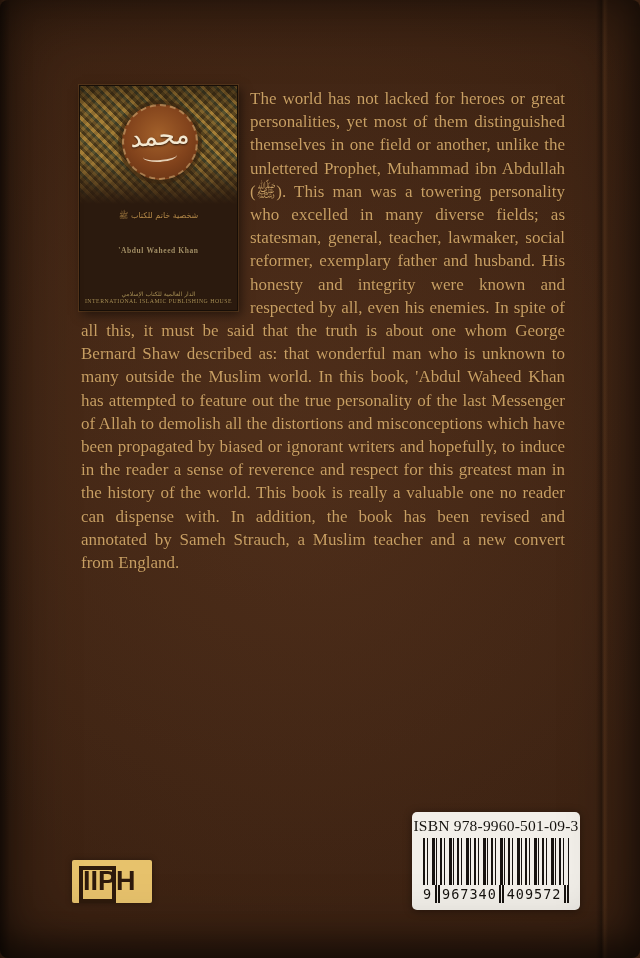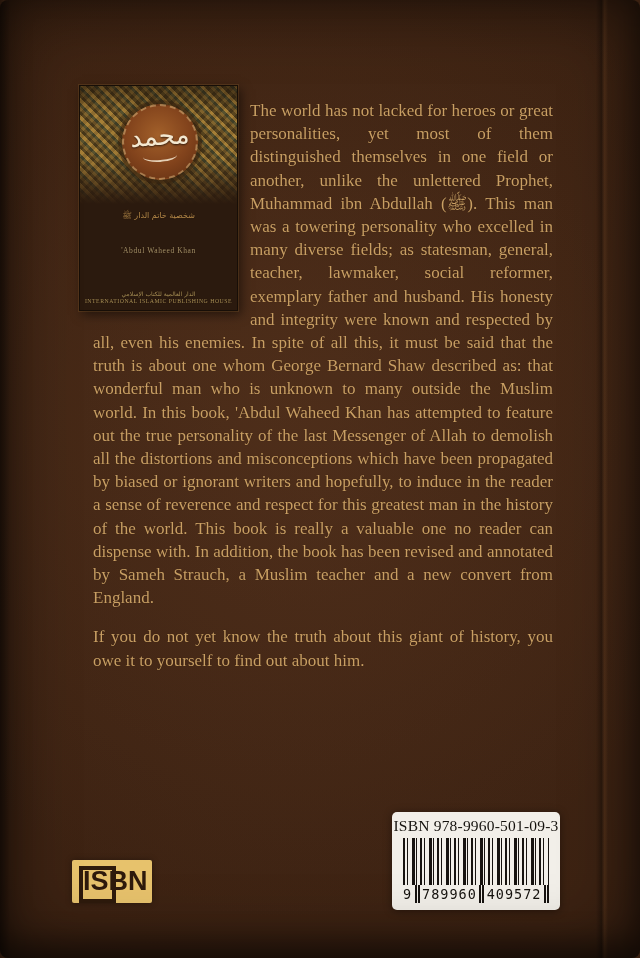--- a/index.html
+++ b/index.html
@@ -13,21 +13,21 @@
   .vignette{position:absolute;inset:0;pointer-events:none;border-radius:8px;
     box-shadow:inset 0 0 70px rgba(0,0,0,.6), inset 0 -14px 30px rgba(0,0,0,.45);}
   .crease-right{position:absolute;top:0;bottom:0;right:32px;width:12px;pointer-events:none;
     background:linear-gradient(90deg, rgba(0,0,0,0), rgba(0,0,0,.30) 45%, rgba(150,95,48,.18) 72%, rgba(0,0,0,0));}
   .crease-left{position:absolute;top:0;bottom:0;left:0;width:10px;pointer-events:none;
     background:linear-gradient(90deg, rgba(0,0,0,.35), rgba(0,0,0,0));}
 
   
   .blurb-area{position:absolute;left:77px;top:83px;width:492px;color:#c99f63;
     font-size:17px;line-height:23.2px;text-align:justify;text-shadow:0 0 1px rgba(0,0,0,.35);}
-  .blurb-area p{margin:16px;}
+  .blurb-area p{margin:4px;}
   .blurb-area p + p{margin-top:2px;}
 
   .thumb{float:left;width:157px;height:224px;margin:2px 12px 6px 2px;position:relative;
     background:#2b1a0e;border:1px solid rgba(0,0,0,.45);
     box-shadow:0 0 0 1px rgba(160,115,55,.22), 3px 4px 10px rgba(0,0,0,.5);}
   .thumb-pattern{position:absolute;left:0;top:0;right:0;height:118px;overflow:hidden;
     background:
       repeating-linear-gradient(45deg, rgba(198,152,62,.50) 0 3px, rgba(58,46,20,.55) 3px 6px, rgba(125,98,42,.45) 6px 9px, rgba(44,62,46,.50) 9px 12px),
       repeating-linear-gradient(-45deg, rgba(172,132,56,.38) 0 4px, rgba(48,34,16,.42) 4px 8px),
       #6d532a;}
@@ -41,34 +41,34 @@
     display:flex;flex-direction:column;align-items:center;justify-content:center;}
   .callig{font-family:"DejaVu Sans", sans-serif;font-size:26px;line-height:26px;color:#f4e8d0;
     text-shadow:0 1px 2px rgba(0,0,0,.6);transform:rotate(-4deg);}
   .callig-flourish{width:34px;height:10px;border-bottom:2px solid rgba(244,232,208,.85);
     border-radius:0 0 60% 60%;margin-top:1px;transform:rotate(-4deg);}
   .thumb-text{position:absolute;left:0;right:0;top:114px;bottom:0;z-index:3;text-align:center;}
   .series-label{font-size:7.5px;letter-spacing:1.6px;color:#c9a05e;margin-top:4px;}
   .thumb-title{font-size:15.5px;font-weight:bold;letter-spacing:1.4px;color:#c08d4a;line-height:16px;margin-top:3px;
     text-shadow:0 1px 1px rgba(0,0,0,.5);}
   .arabic-title{font-family:"DejaVu Sans", sans-serif;font-size:8px;color:#b68948;margin-top:4px;}
-  .author{font-size:7.5px;letter-spacing:.6px;color:#a59066;margin-top:12px;}
+  .author{font-size:7.5px;letter-spacing:.6px;color:#a59066;margin-top:12px;font-weight:bold;}
   .thumb-publisher{position:absolute;left:0;right:0;bottom:5px;}
   .publisher-arabic{font-family:"DejaVu Sans", sans-serif;font-size:6px;color:#a98f55;line-height:7px;}
   .publisher-name{font-size:5.8px;letter-spacing:.5px;color:#a98f55;line-height:8px;}
 
   
   .iiph{position:absolute;left:72px;top:860px;width:80px;height:43px;background:#e7c26c;
     border-radius:2px;box-shadow:0 0 6px rgba(0,0,0,.35);overflow:hidden;}
   .iiph-square{position:absolute;left:7px;top:6px;width:29px;height:29px;border:4px solid #2e1a0c;}
   .iiph-text{position:absolute;left:11px;top:5px;font-family:"Liberation Sans", sans-serif;
     font-weight:bold;font-size:27px;line-height:33px;letter-spacing:0;color:#2e1a0c;}
 
   
-  .barcode-box{position:absolute;left:392px;top:812px;width:168px;height:98px;background:#f2efe9;
+  .barcode-box{position:absolute;left:412px;top:812px;width:168px;height:98px;background:#f2efe9;
     border-radius:5px;box-shadow:0 1px 8px rgba(0,0,0,.4);overflow:hidden;}
   .isbn{margin-top:5px;text-align:center;font-size:15.5px;letter-spacing:.2px;color:#15120e;}
   .bars{margin:3px 11px 0 11px;height:47px;
     background:repeating-linear-gradient(90deg,
       #171310 0 2px, #f2efe9 2px 4px, #171310 4px 5px, #f2efe9 5px 9px,
       #171310 9px 12px, #f2efe9 12px 13px, #171310 13px 14px, #f2efe9 14px 17px);}
   .digits{display:flex;align-items:stretch;justify-content:space-between;height:18px;
     margin:0 11px;font-family:"DejaVu Sans Mono", monospace;font-size:13.5px;color:#15120e;}
   .digits span{align-self:center;letter-spacing:1px;}
   .guard{width:5px;
@@ -82,45 +82,44 @@
   <div class="blurb-area">
 
     <div class="thumb">
       <div class="thumb-pattern">
         <div class="medallion">
           <div class="callig">محمد</div>
           <div class="callig-flourish"></div>
         </div>
       </div>
       <div class="thumb-text">
-        <div class="arabic-title">شخصية خاتم الدار ﷺ</div>
+        <div class="arabic-title">شخصية خاتم للكتاب ﷺ</div>
         <div class="author">'Abdul Waheed Khan</div>
         <div class="thumb-publisher">
           <div class="publisher-arabic">الدار العالمية للكتاب الإسلامي</div>
           <div class="publisher-name">INTERNATIONAL ISLAMIC PUBLISHING HOUSE</div>
         </div>
       </div>
     </div>
 
     <p>The world has not lacked for heroes or great personalities, yet most of them distinguished themselves in one field or another, unlike the unlettered Prophet, Muhammad ibn Abdullah (ﷺ). This man was a towering personality who excelled in many diverse fields; as statesman, general, teacher, lawmaker, social reformer, exemplary father and husband. His honesty and integrity were known and respected by all, even his enemies. In spite of all this, it must be said that the truth is about one whom George Bernard Shaw described as: that wonderful man who is unknown to many outside the Muslim world. In this book, 'Abdul Waheed Khan has attempted to feature out the true personality of the last Messenger of Allah to demolish all the distortions and misconceptions which have been propagated by biased or ignorant writers and hopefully, to induce in the reader a sense of reverence and respect for this greatest man in the history of the world. This book is really a valuable one no reader can dispense with. In addition, the book has been revised and annotated by Sameh Strauch, a Muslim teacher and a new convert from England.</p>
-    <p>If you do not yet know the truth about this giant of history, you owe it to yourself to find out about him.</p>
   </div>
 
   <div class="iiph">
     <span class="iiph-square"></span>
-    <span class="iiph-text">ISBN</span>
+    <span class="iiph-text">IIPH</span>
   </div>
 
   <div class="barcode-box">
     <div class="isbn">ISBN 978-9960-501-09-3</div>
     <div class="bars"></div>
     <div class="digits">
       <span>9</span>
       <i class="guard"></i>
-      <span>789960</span>
+      <span>967340</span>
       <i class="guard"></i>
       <span>409572</span>
       <i class="guard"></i>
     </div>
   </div>
 
   <div class="crease-right"></div>
   <div class="crease-left"></div>
   <div class="vignette"></div>
 </div>

